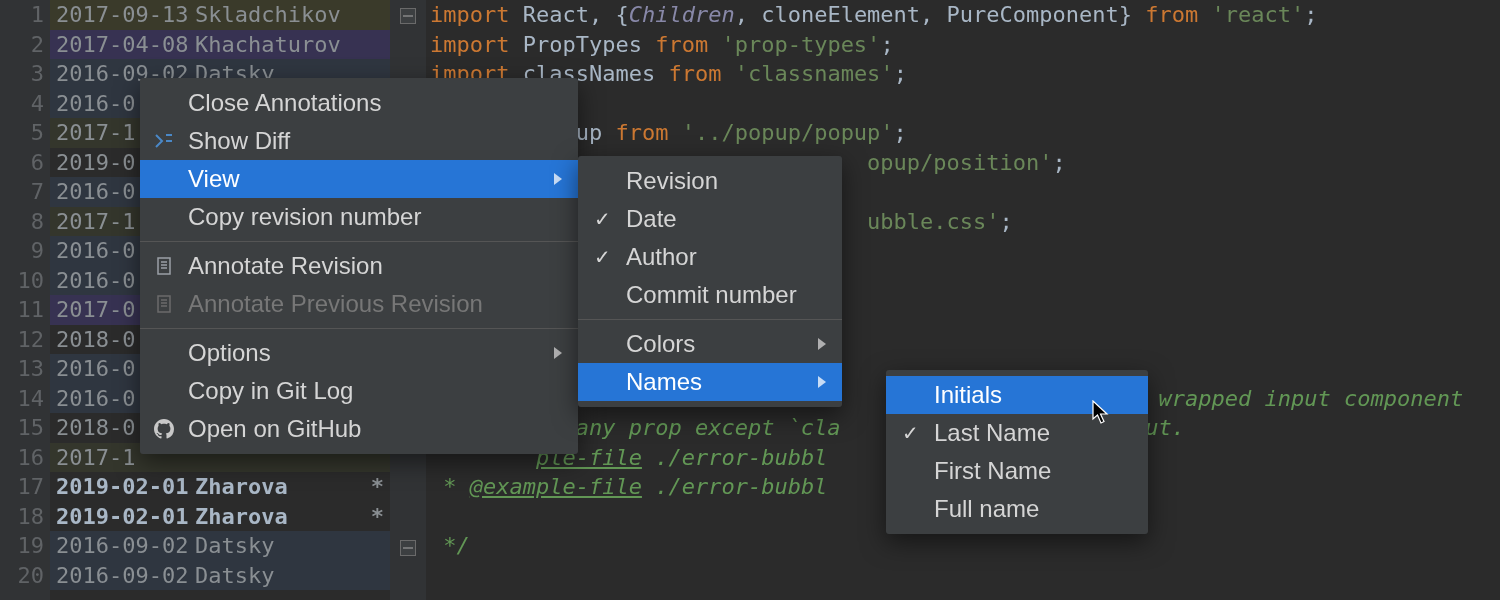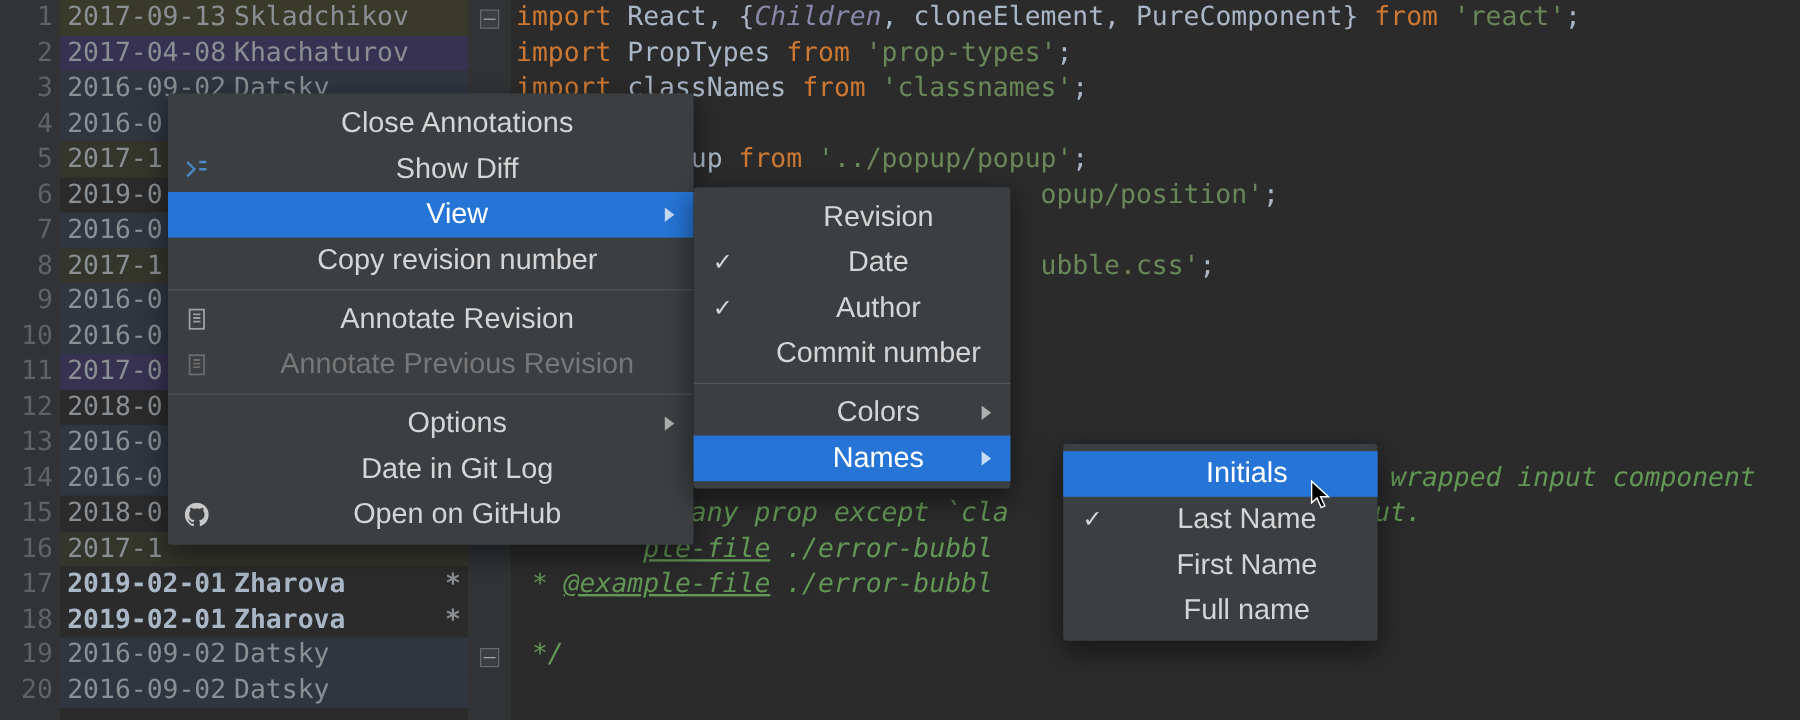--- a/index.html
+++ b/index.html
@@ -79,21 +79,21 @@
 
   
   .menu {
     position:absolute; background:var(--menu-bg); color:var(--menu-fg);
     font-family:var(--ui); font-size:24px; line-height:1;
     box-shadow:0 8px 24px var(--menu-shadow); border-radius:3px;
     padding:6px 0;
   }
   .menu-item {
     display:flex; align-items:center; height:38px; padding:0 4px 0 48px;
-    position:relative; white-space:nowrap;justify-content:center;
+    position:relative; white-space:nowrap;
   }
   .menu-item.hi { background:var(--menu-hi); color:#ffffff; }
   .menu-item.disabled { color:var(--menu-dis); }
   .menu-sep { height:1px; background:var(--menu-sep); margin:5px 0; }
   .menu-item .arrow {
     position:absolute; right:16px; top:50%; transform:translateY(-50%);
     width:0; height:0; border-top:6px solid transparent;
     border-bottom:6px solid transparent; border-left:8px solid currentColor;
     opacity:.75;
   }
@@ -258,21 +258,21 @@
         </svg>
     </span>
     <span>Annotate Previous Revision</span>
   </div>
   <div class="menu-sep"></div>
   <div class="menu-item">
     <span>Options</span>
     <span class="arrow"></span>
   </div>
   <div class="menu-item">
-    <span>Date in Git Log</span>
+    <span>Copy in Git Log</span>
   </div>
   <div class="menu-item">
     <span class="icon">
       <svg viewBox="0 0 16 16">
           <path fill="#c8c8c8" d="M8 0C3.58 0 0 3.58 0 8c0 3.54 2.29 6.53 5.47 7.59.4.07.55-.17.55-.38 0-.19-.01-.82-.01-1.49-2.01.37-2.53-.49-2.69-.94-.09-.23-.48-.94-.82-1.13-.28-.15-.68-.52-.01-.53.63-.01 1.08.58 1.23.82.72 1.21 1.87.87 2.33.66.07-.52.28-.87.51-1.07-1.78-.2-3.64-.89-3.64-3.95 0-.87.31-1.59.82-2.15-.08-.2-.36-1.02.08-2.12 0 0 .67-.21 2.2.82.64-.18 1.32-.27 2-.27.68 0 1.36.09 2 .27 1.53-1.04 2.2-.82 2.2-.82.44 1.1.16 1.92.08 2.12.51.56.82 1.27.82 2.15 0 3.07-1.87 3.75-3.65 3.95.29.25.54.73.54 1.48 0 1.07-.01 1.93-.01 2.2 0 .21.15.46.55.38A8.013 8.013 0 0016 8c0-4.42-3.58-8-8-8z"></path>
         </svg>
     </span>
     <span>Open on GitHub</span>
   </div>
 </div>

